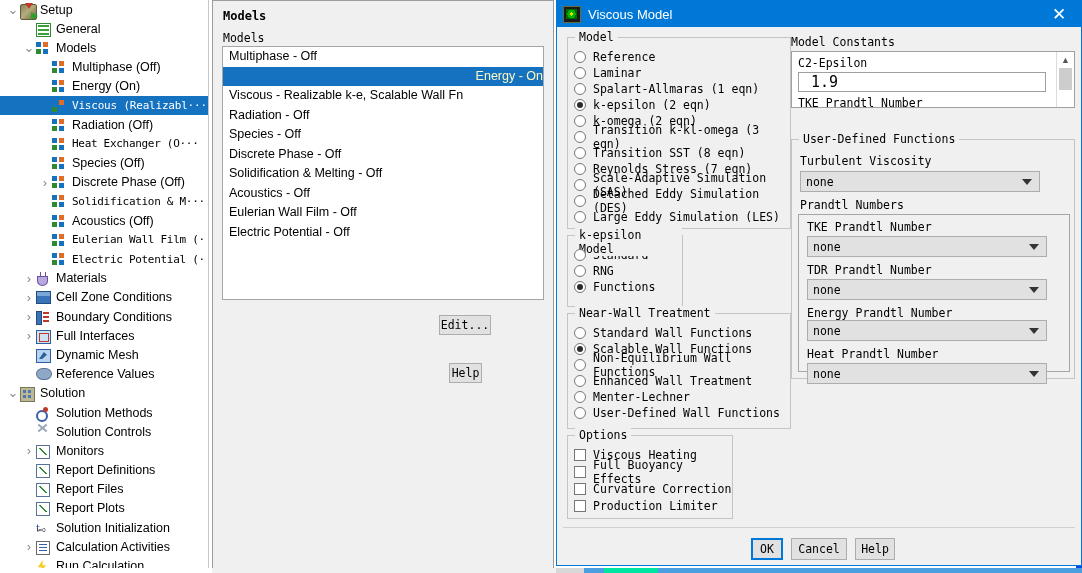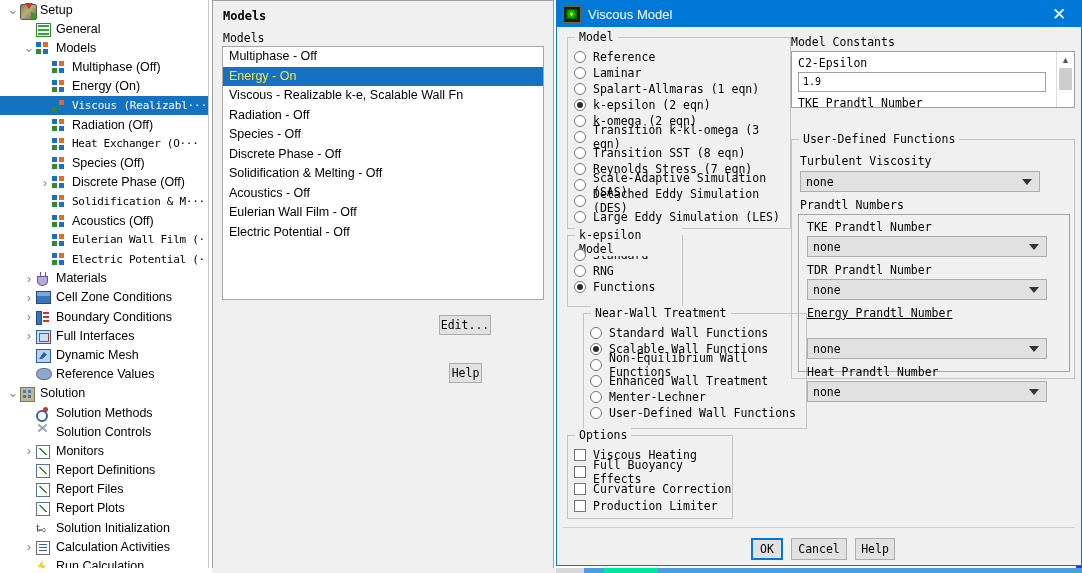--- a/index.html
+++ b/index.html
@@ -89,21 +89,21 @@
     font-family:"DejaVu Sans Mono","Liberation Mono",monospace;
     font-size:12px;font-weight:bold;padding:8px 0 0 10px;}
   #models-panel .sub{
     font-family:"DejaVu Sans Mono","Liberation Mono",monospace;
     font-size:11.5px;padding:8px 0 4px 10px;}
   #models-list{
     position:absolute;left:9px;top:45px;width:322px;height:254px;
     background:#fff;border:1px solid #a6a6a6;box-sizing:border-box;overflow:hidden;
   }
   .model-item{height:19.5px;line-height:19.5px;padding-left:6px;font-size:12.5px;white-space:nowrap;}
-  .model-item.sel{background:#1572c1;color:#fde047;}
+  .model-item.sel{background:#1572c1;color:#fef9c3;text-align:right;}
   .btn{
     background:#e1e1e1;border:1px solid #adadad;
     font-family:"DejaVu Sans Mono","Liberation Mono",monospace;
     font-size:11.5px;text-align:center;box-sizing:border-box;cursor:default;
   }
   #edit-btn{position:absolute;left:226px;top:314px;width:52px;height:20px;line-height:18px;}
   #help-btn-panel{position:absolute;left:236px;top:362px;width:33px;height:20px;line-height:18px;}
 
   
   #gfx-strip{position:absolute;right:0;top:0;width:6px;height:573px;
@@ -140,22 +140,22 @@
   .rb{width:12px;height:12px;border:1px solid #767676;border-radius:50%;background:#fff;
       margin-right:7px;flex:0 0 12px;position:relative;box-sizing:border-box;}
   .rb.on:after{content:"";position:absolute;left:2px;top:2px;width:6px;height:6px;border-radius:50%;background:#2b2b2b;}
   .cb-row{display:flex;align-items:center;height:17px;margin-left:6px;}
   .cb{width:12px;height:12px;border:1px solid #767676;background:#fff;margin-right:7px;flex:0 0 12px;box-sizing:border-box;}
 
   
   .panel-box{position:absolute;background:#fff;border:1px solid #a0a0a0;box-sizing:border-box;overflow:hidden;}
   .fieldlabel{font-family:"DejaVu Sans Mono","Liberation Mono",monospace;font-size:11.5px;}
   .textin{background:#fff;border:1px solid #a0a0a0;box-sizing:border-box;
-    font-family:"DejaVu Sans Mono","Liberation Mono",monospace;font-size:10px;
-    padding-left:4px;line-height:18px;height:20px;}
+    font-family:"DejaVu Sans Mono","Liberation Mono",monospace;font-size:15px;
+    padding-left:12px;line-height:18px;height:20px;}
   .combo{background:#e1e1e1;border:1px solid #adadad;box-sizing:border-box;height:21px;
     display:flex;align-items:center;padding-left:5px;
     font-family:"DejaVu Sans Mono","Liberation Mono",monospace;font-size:11.5px;}
   .combo .arrow{margin-left:auto;margin-right:7px;width:0;height:0;
     border-left:5px solid transparent;border-right:5px solid transparent;border-top:6px solid #333;}
 
   
   .vsb{position:absolute;width:17px;background:#fff;border-left:1px solid #dcdcdc;}
   .vsb .ar{height:16px;display:flex;align-items:center;justify-content:center;color:#555;font-size:9px;}
   .vsb .thumb{background:#cdcdcd;}
@@ -484,21 +484,21 @@
             <span class="rb"></span>
             <span class="lbl-mono">RNG</span>
           </div>
           <div class="radio-row">
             <span class="rb on"></span>
             <span class="lbl-mono">Functions</span>
           </div>
         </div>
     </div>
 
-    <div class="grp" id="grp-nw" style="left:10px;top:286px;width:224px;height:116px;margin-left:16px;">
+    <div class="grp" id="grp-nw" style="left:10px;top:286px;width:224px;height:116px;">
       <div class="gl">Near-Wall Treatment</div>
       <div id="nw-radios" style="padding-top:11px;">
           <div class="radio-row">
             <span class="rb"></span>
             <span class="lbl-mono">Standard Wall Functions</span>
           </div>
           <div class="radio-row">
             <span class="rb on"></span>
             <span class="lbl-mono">Scalable Wall Functions</span>
           </div>
@@ -573,21 +573,21 @@
             <div class="fieldlabel" style="margin-bottom: 2px;">TKE Prandtl Number</div>
             <div class="combo" style="width: 240px; margin-bottom: 6px;">
               <span>none</span>
               <span class="arrow"></span>
             </div>
             <div class="fieldlabel" style="margin-bottom: 2px;">TDR Prandtl Number</div>
             <div class="combo" style="width: 240px; margin-bottom: 6px;">
               <span>none</span>
               <span class="arrow"></span>
             </div>
-            <div class="fieldlabel" style="margin-bottom: 18px; text-decoration: underline;">Energy Prandtl Number</div>
+            <div class="fieldlabel" style="margin-bottom: 0;">Energy Prandtl Number</div>
             <div class="combo" style="width: 240px; margin-bottom: 6px;">
               <span>none</span>
               <span class="arrow"></span>
             </div>
             <div class="fieldlabel" style="margin-bottom: 2px;">Heat Prandtl Number</div>
             <div class="combo" style="width: 240px; margin-bottom: 6px;">
               <span>none</span>
               <span class="arrow"></span>
             </div>
           </div>

